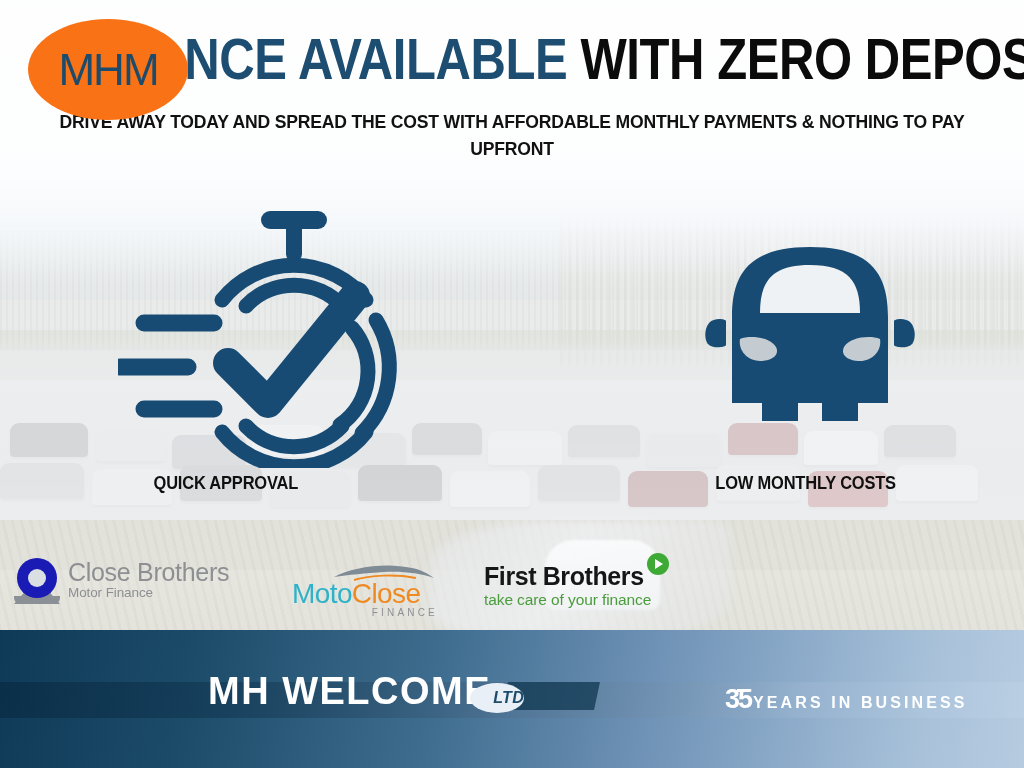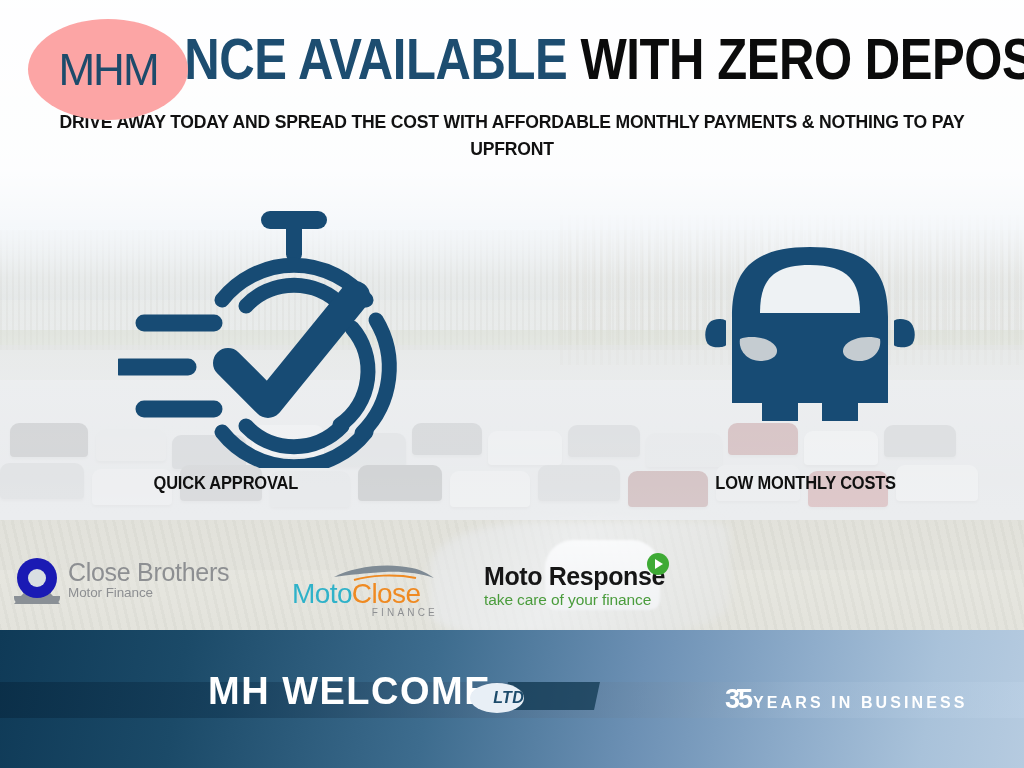--- a/index.html
+++ b/index.html
@@ -249,21 +249,21 @@
   .footer-band {
     position: absolute; left: 0; top: 52px; width: 1024px; height: 36px;
     background: linear-gradient(100deg,
       rgba(10,45,70,0.85) 0%, rgba(20,60,88,0.78) 22%,
       rgba(80,110,140,0.45) 50%, rgba(165,190,215,0.30) 78%, rgba(195,215,235,0.32) 100%);
   }
   .mhm-oval {
     position: absolute; left: 28px; top: 19px;
     width: 160px; height: 101px;
     border-radius: 50%;
-    background: #fca5a5;
+    background: #f97316;
     display: flex; align-items: center; justify-content: center;
   }
   .mhm-oval-text {
     font-size: 44px;
     color: #1d4b6b;
     font-weight: 400;
     letter-spacing: -2px;
   }
   .mh-motors {
     position: absolute; left: 208px; top: 672px;
@@ -424,21 +424,21 @@
         </svg>
       </div>
       <div class="mn-word">
         <span class="mn-moto">Moto</span><span class="mn-novo">Close</span>
       </div>
       <div class="mn-fin">FINANCE</div>
     </div>
 
     <div class="lender fr">
       <div class="fr-play"></div>
-      <div class="fr-name">Moto Response</div>
+      <div class="fr-name">First Brothers</div>
       <div class="fr-tag">take care of your finance</div>
     </div>
 
   </div>
 
   <div class="footer">
     <div class="footer-band"></div>
   </div>
 
   <div class="mhm-oval">

